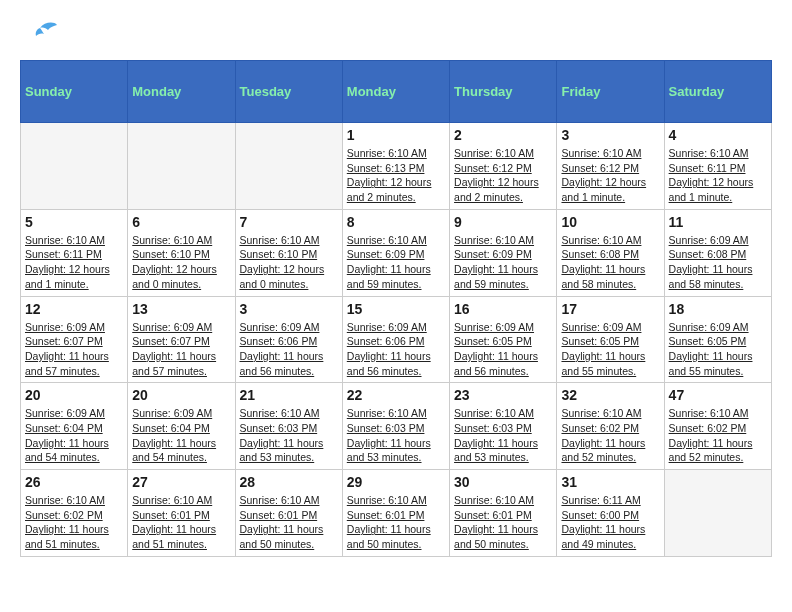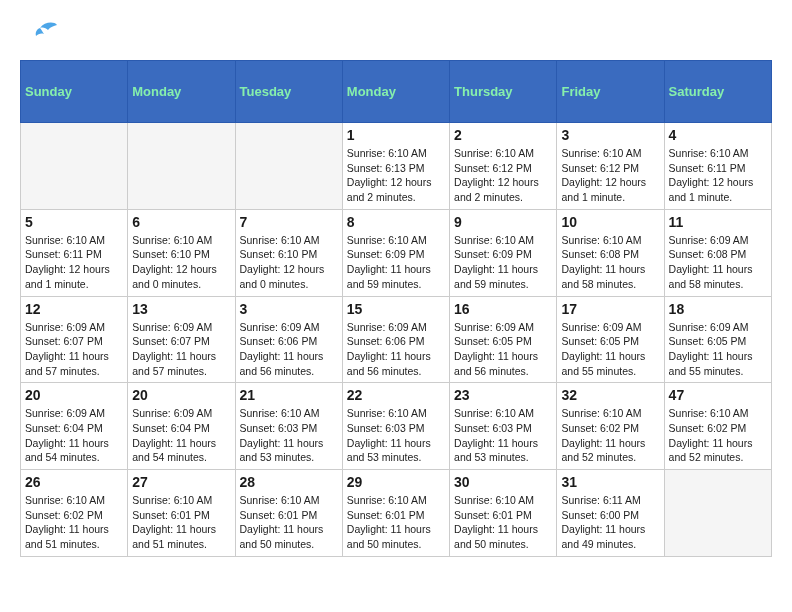--- a/index.html
+++ b/index.html
@@ -61,20 +61,21 @@
     .day-number {
       font-size: 14px;
       font-weight: bold;
       color: #1a1a1a;
       margin-bottom: 3px;
     }
     .day-info {
       font-size: 10.5px;
       color: #222;
       line-height: 1.4;
+      text-decoration: underline;
     }
     .logo-wrapper {
       display: flex;
       align-items: center;
       gap: 4px;
     }
   </style>
 </head>
 <body>
 

